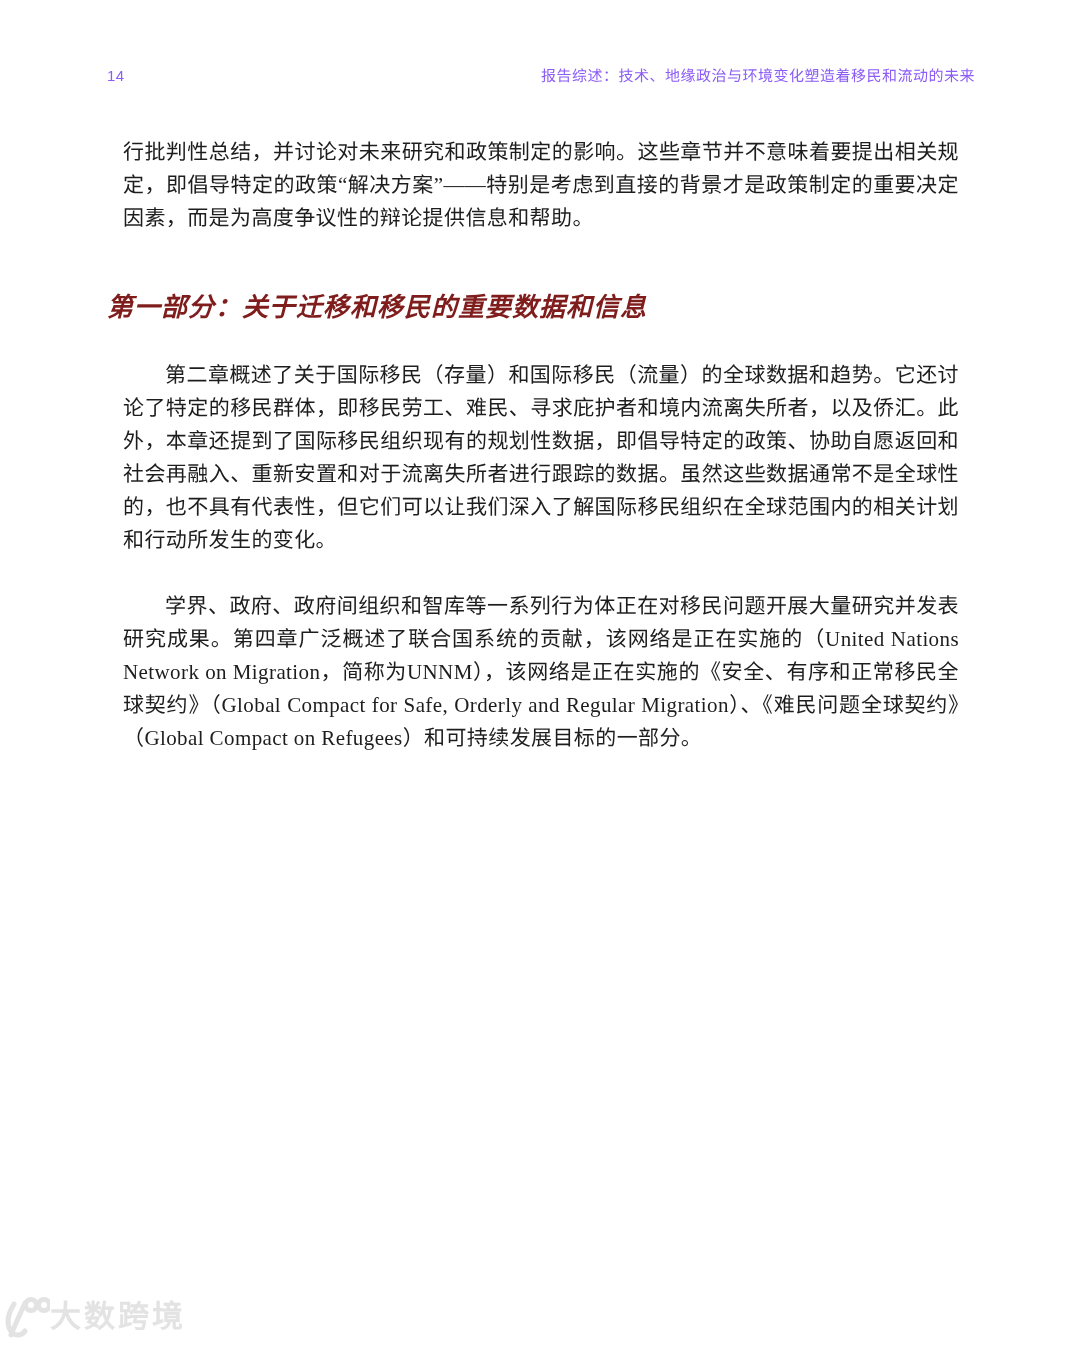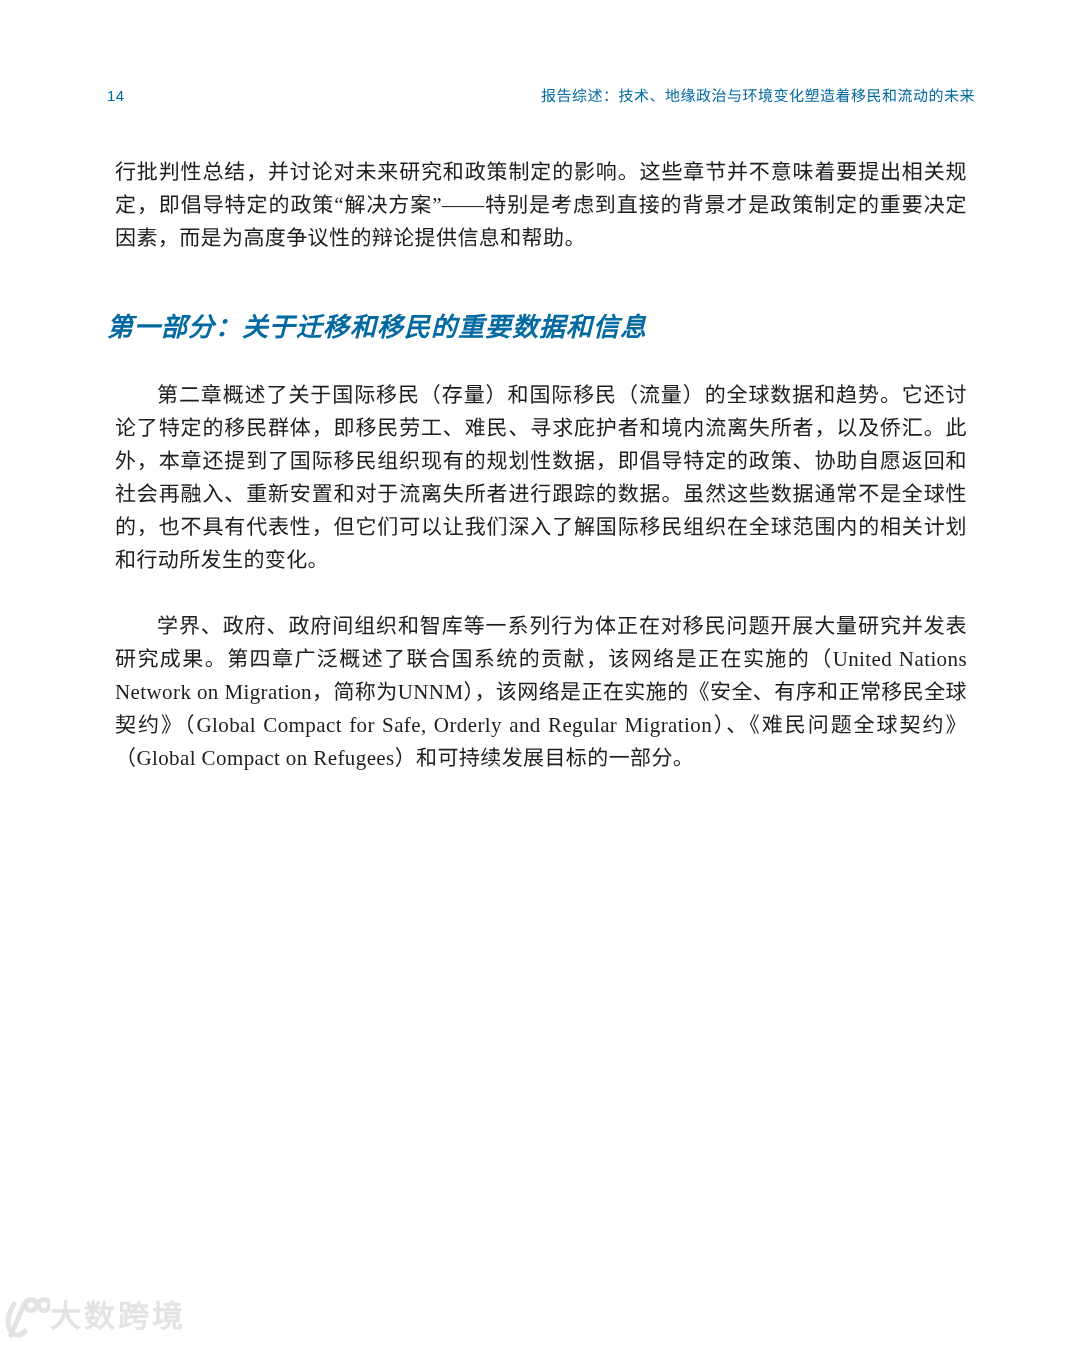--- a/index.html
+++ b/index.html
@@ -18,51 +18,50 @@
     overflow: hidden;
     font-family: "Liberation Serif", "DejaVu Serif", serif;
     color: #1d1d1d;
   }
   .page-header {
     display: flex;
     justify-content: space-between;
     align-items: baseline;
     font-family: "Liberation Sans", "DejaVu Sans", sans-serif;
     font-size: 15px;
-    color: #0369a1;
+    color: #8b5cf6;
   }
   .page-header .page-num {
     letter-spacing: 0.5px;
   }
   .page-header .running-title {
     letter-spacing: 0.5px;
-    margin-top: 20px;
   }
   .body-par {
-    margin: 8px;
+    margin: 16px;
     font-size: 21px;
     line-height: 33px;
     text-align: justify;
     text-indent: 2em;
     letter-spacing: 0.4px;
     color: #1d1d1d;
   }
   .body-par.no-indent {
     text-indent: 0;
     margin-top: 51px;
   }
   .section-heading {
     margin: 57px 0 0 0;
     font-family: "Liberation Sans", "DejaVu Sans", sans-serif;
     font-style: italic;
     font-weight: 700;
     font-size: 26px;
     line-height: 30px;
     letter-spacing: 1px;
-    color: #0369a1;
+    color: #7f1d1d;
   }
   .par-first-after-heading {
     margin-top: 37px;
   }
   .par-gap {
     margin-top: 33px;
   }
   .watermark {
     position: absolute;
     left: 6px;

